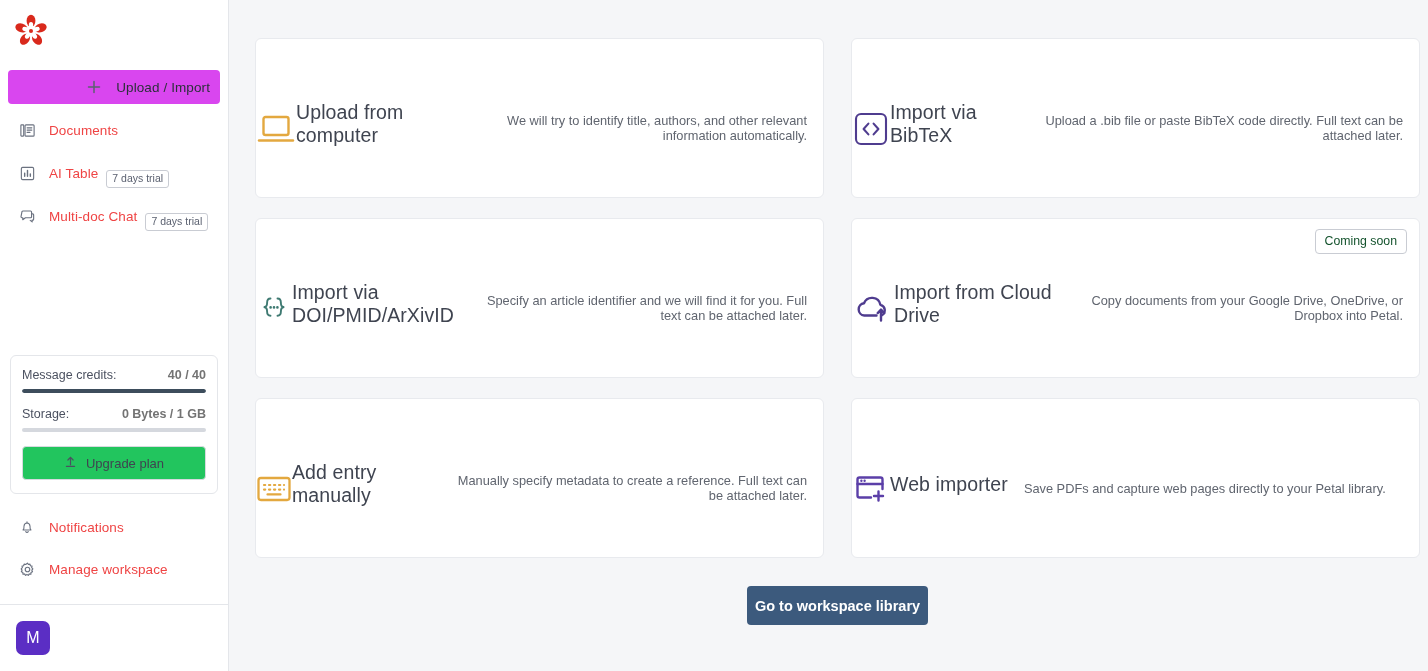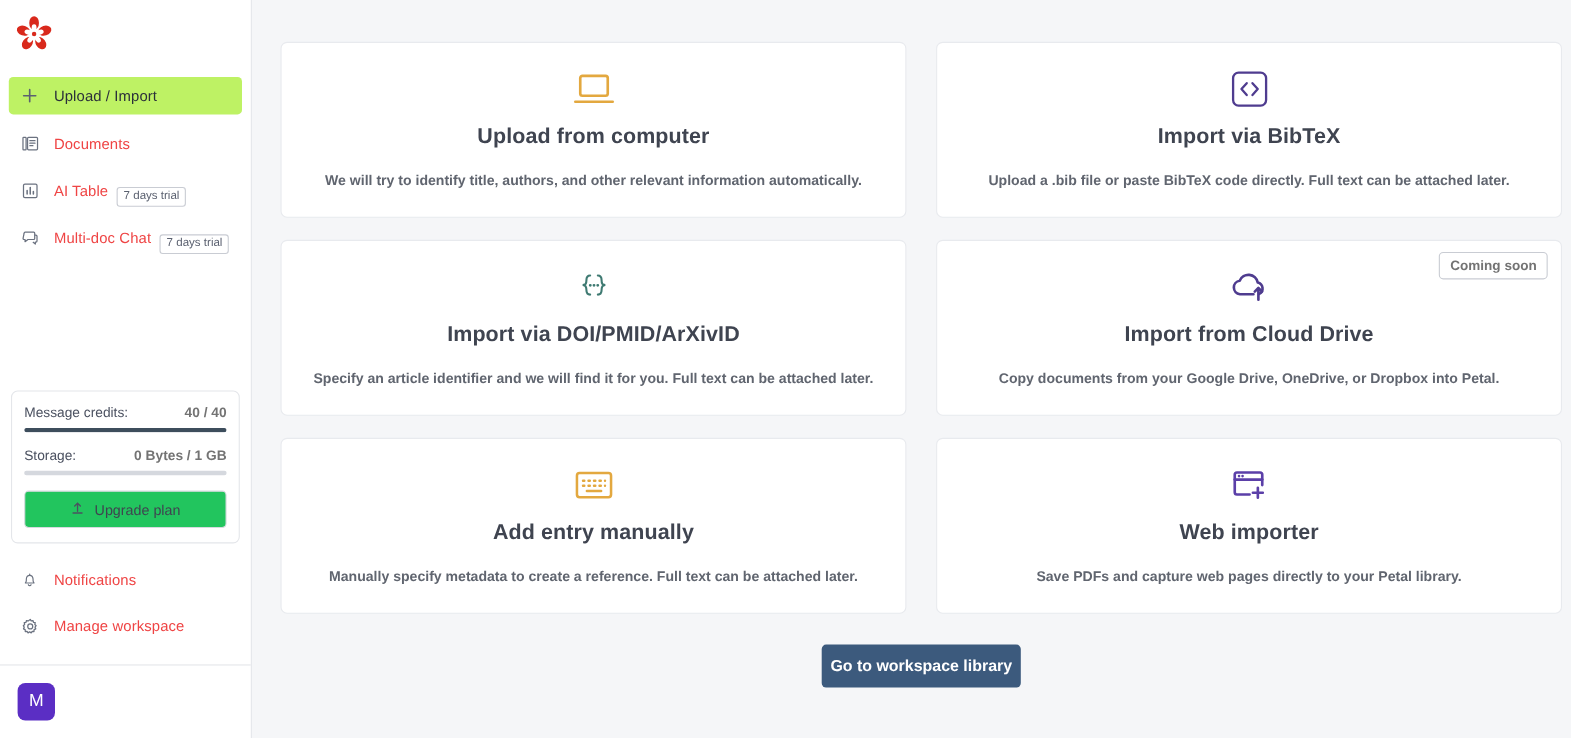--- a/index.html
+++ b/index.html
@@ -44,21 +44,21 @@
   .nav-item {
     display: flex;
     align-items: center;
     height: 34px;
     margin: 0 8px 9px 8px;
     padding: 0 10px;
     border-radius: 4px;
     cursor: pointer;
     position: relative;
   }
-  .nav-item.active { background: #bef264; }
+  .nav-item.active { background: #d946ef; justify-content: flex-end; }
   .nav-ico {
     width: 18px; height: 18px;
     margin-right: 13px;
     flex: 0 0 18px;
     display: flex; align-items: center; justify-content: center;
     color: #6b7280;
   }
   .nav-label {
     font-size: 13.5px;
     color: #ef4444;
@@ -160,24 +160,23 @@
     gap: 20px 27px;
     width: 1165px;
   }
   .card {
     background: #ffffff;
     border: 1px solid #e8eaee;
     border-radius: 6px;
     height: 160px;
     position: relative;
     display: flex;
-    flex-direction: column;
+    flex-direction: row;
     align-items: center;
     cursor: pointer;
-    font-weight: bold;
   }
   .card-icon {
     height: 40px;
     margin-top: 22px;
     display: flex; align-items: center; justify-content: center;
   }
   .card-title {
     font-size: 19.5px;
     color: #3f4450;
     margin-top: 12px;
@@ -190,21 +189,21 @@
     text-align: right;
     padding: 0 16px;
   }
   .coming-soon {
     position: absolute;
     top: 10px; right: 12px;
     border: 1px solid #c9ccd3;
     border-radius: 4px;
     background: #fff;
     font-size: 12.3px;
-    color: #737373;
+    color: #14532d;
     padding: 5px 9px 6px 9px;
     line-height: 1;
   }
 
   .cta-wrap {
     display: flex;
     justify-content: center;
     width: 1165px;
     margin-top: 28px;
   }

